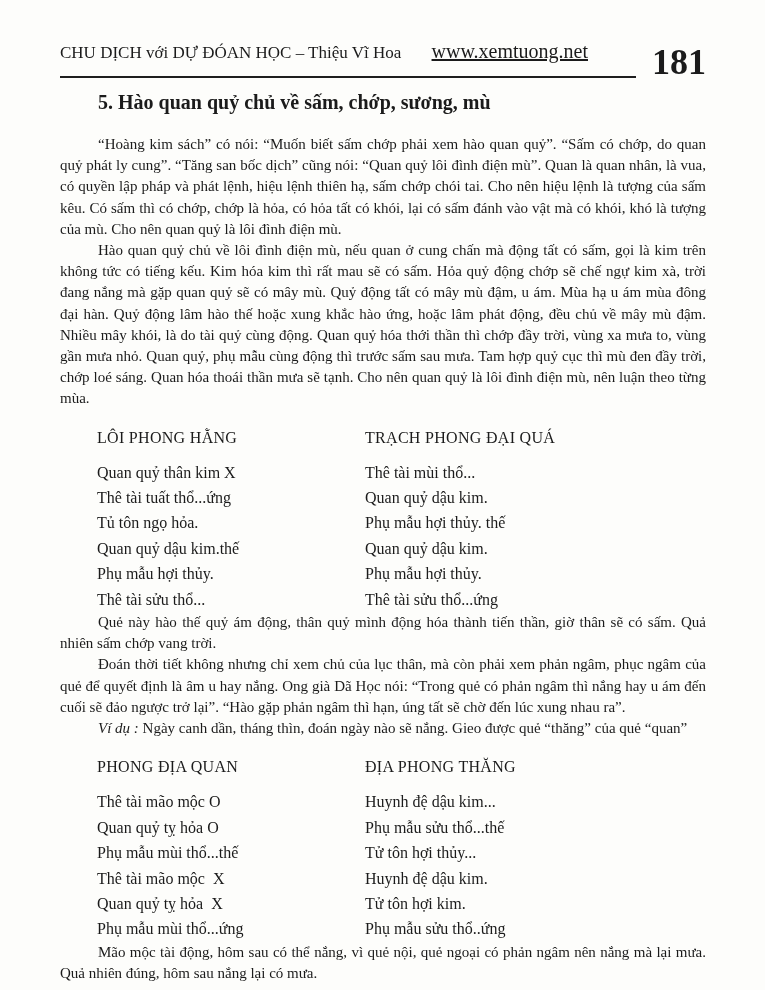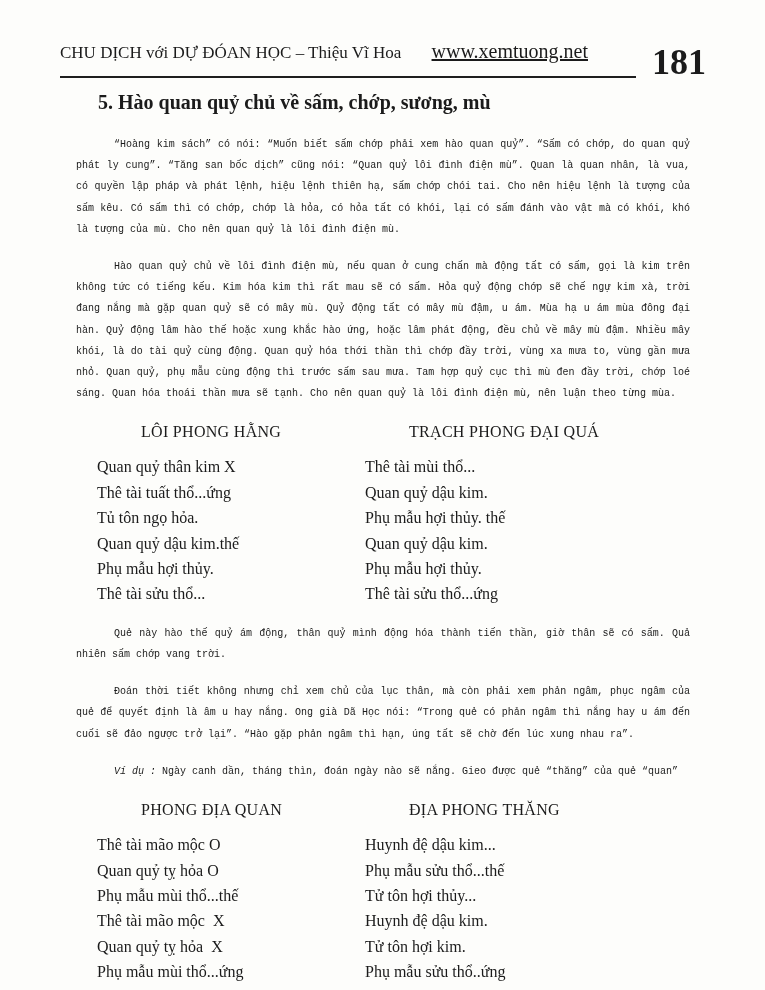--- a/index.html
+++ b/index.html
@@ -18,33 +18,33 @@
     flex:1; display:flex; justify-content:space-between; align-items:flex-end;
     border-bottom:2px solid #1e1e1e; padding-bottom:13px;
   }
   .book-title { font-size:17px; white-space:nowrap; }
   .site-url { font-size:20px; text-decoration:underline; color:inherit; margin-right:48px; white-space:nowrap; }
   .page-number { font-size:36px; font-weight:bold; padding-left:16px; line-height:0.85; }
 
   
   .section-heading { margin:13px 0 0 38px; font-size:20px; font-weight:bold; }
   .para {
-    margin:16px; text-align:justify; text-indent:38px;
-    font-size:10px; line-height:21.2px;font-family:Liberation Mono, monospace;
+    margin:0; text-align:justify; text-indent:38px;
+    font-size:15px; line-height:21.2px;
   }
   .para.gap-top { margin-top:20px; }
   .example-label { font-style:italic; }
 
   
   .hx-table {
     display:grid; grid-template-columns:268px 1fr;
     margin:19px 0 0 37px;
     font-size:16px;
   }
-  .hx-title { margin-bottom:13px; letter-spacing:0.3px;margin-left:44px; }
+  .hx-title { margin-bottom:13px; letter-spacing:0.3px; }
   .hx-row { line-height:25.4px; white-space:pre-wrap; }
 </style>
 </head>
 <body>
 
 <div class="page">
 
   <div class="header">
     <div class="header-rule">
       <span class="book-title">CHU DỊCH với DỰ ĐÓAN HỌC – Thiệu Vĩ Hoa</span>

